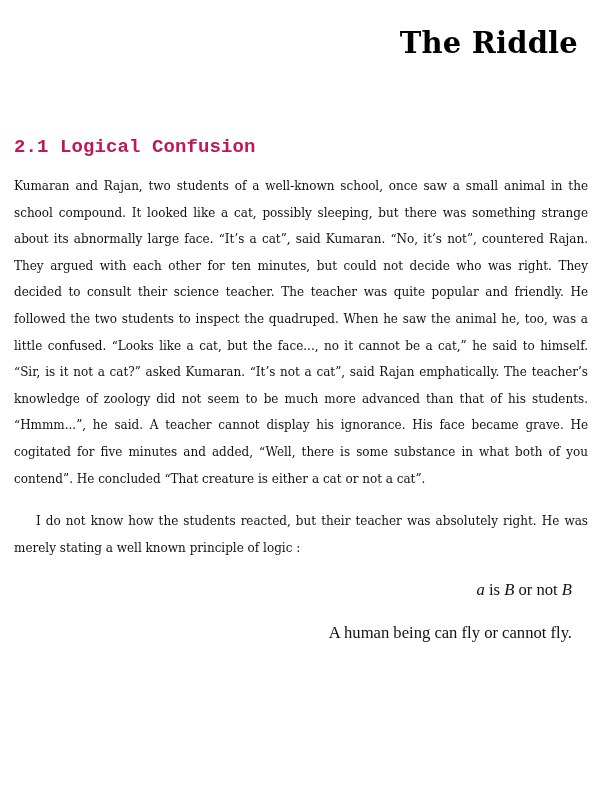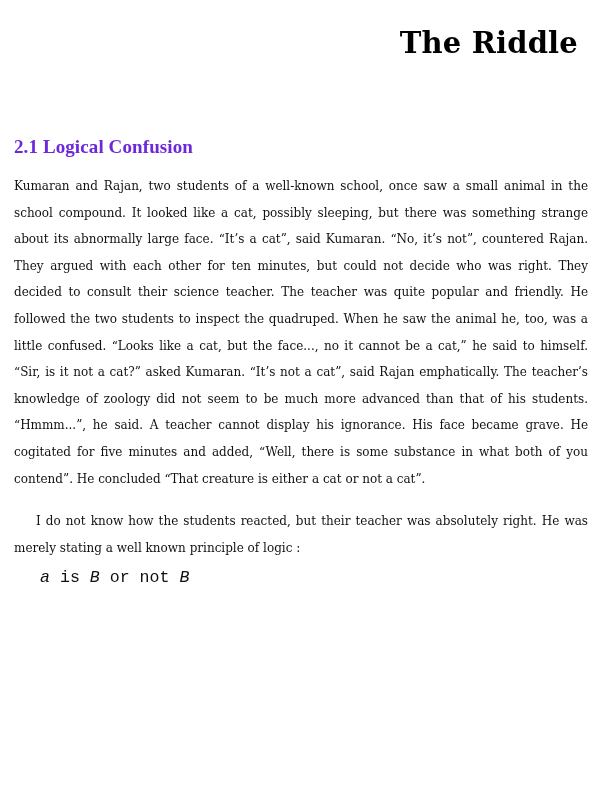--- a/index.html
+++ b/index.html
@@ -31,25 +31,25 @@
     font-weight: bold;
     font-size: 29px;
     letter-spacing: 0.2px;
     color: #000;
     text-align: right;
   }
   .section-heading {
     position: absolute;
     left: 14px;
     top: 136px;
-    font-family: Liberation Serif, serif;
+    font-family: Liberation Mono, monospace;
     font-weight: bold;
     font-size: 19px;
     letter-spacing: 0.1px;
-    color: #6d28d9;
+    color: #be185d;
   }
   .body-block {
     position: absolute;
     left: 14px;
     top: 173px;
     width: 574px;
   }
   p.para {
     margin: 0;
     font-family: "DejaVu Serif", serif;
@@ -60,25 +60,25 @@
     color: #111;
   }
   p.para.first {
     text-indent: 0;
   }
   p.para.indent {
     text-indent: 22px;
     margin-top: 16px;
   }
   .plain-line {
-    margin: 4px;
-    font-family: Liberation Mono, monospace;
+    margin: 16px;
+    font-family: Liberation Serif, serif;
     font-size: 16.6px;
     line-height: 26.6px;
-    text-align: left;
+    text-align: right;
     color: #111;
     text-indent: 22px;
   }
   .plain-line .ital {
     font-style: italic;
   }
 </style>
 </head>
 <body>
 
@@ -92,16 +92,17 @@
 
     <p class="para first">Kumaran and Rajan, two students of a well-known school, once saw a small animal in the school compound. It looked like a cat, possibly sleeping, but there was something strange about its abnormally large face. “It’s a cat”, said Kumaran. “No, it’s not”, countered Rajan. They argued with each other for ten minutes, but could not decide who was right. They decided to consult their science teacher. The teacher was quite popular and friendly. He followed the two students to inspect the quadruped. When he saw the animal he, too, was a little confused. “Looks like a cat, but the face..., no it cannot be a cat,” he said to himself. “Sir, is it not a cat?” asked Kumaran. “It’s not a cat”, said Rajan emphatically. The teacher’s knowledge of zoology did not seem to be much more advanced than that of his students. “Hmmm...”, he said. A teacher cannot display his ignorance. His face became grave. He cogitated for five minutes and added, “Well, there is some substance in what both of you contend”. He concluded “That creature is either a cat or not a cat”.</p>
 
     <p class="para indent">I do not know how the students reacted, but their teacher was absolutely right. He was merely stating a well known principle of logic :</p>
 
     <div class="plain-line">
       <span class="ital">a</span><span> is </span><span class="ital">B</span><span> or not </span><span class="ital">B</span>
     </div>
 
 
+    <div class="plain-line">A human being can fly or cannot fly.</div>
 
   </div>
 
 </div>
 
 </body></html>

